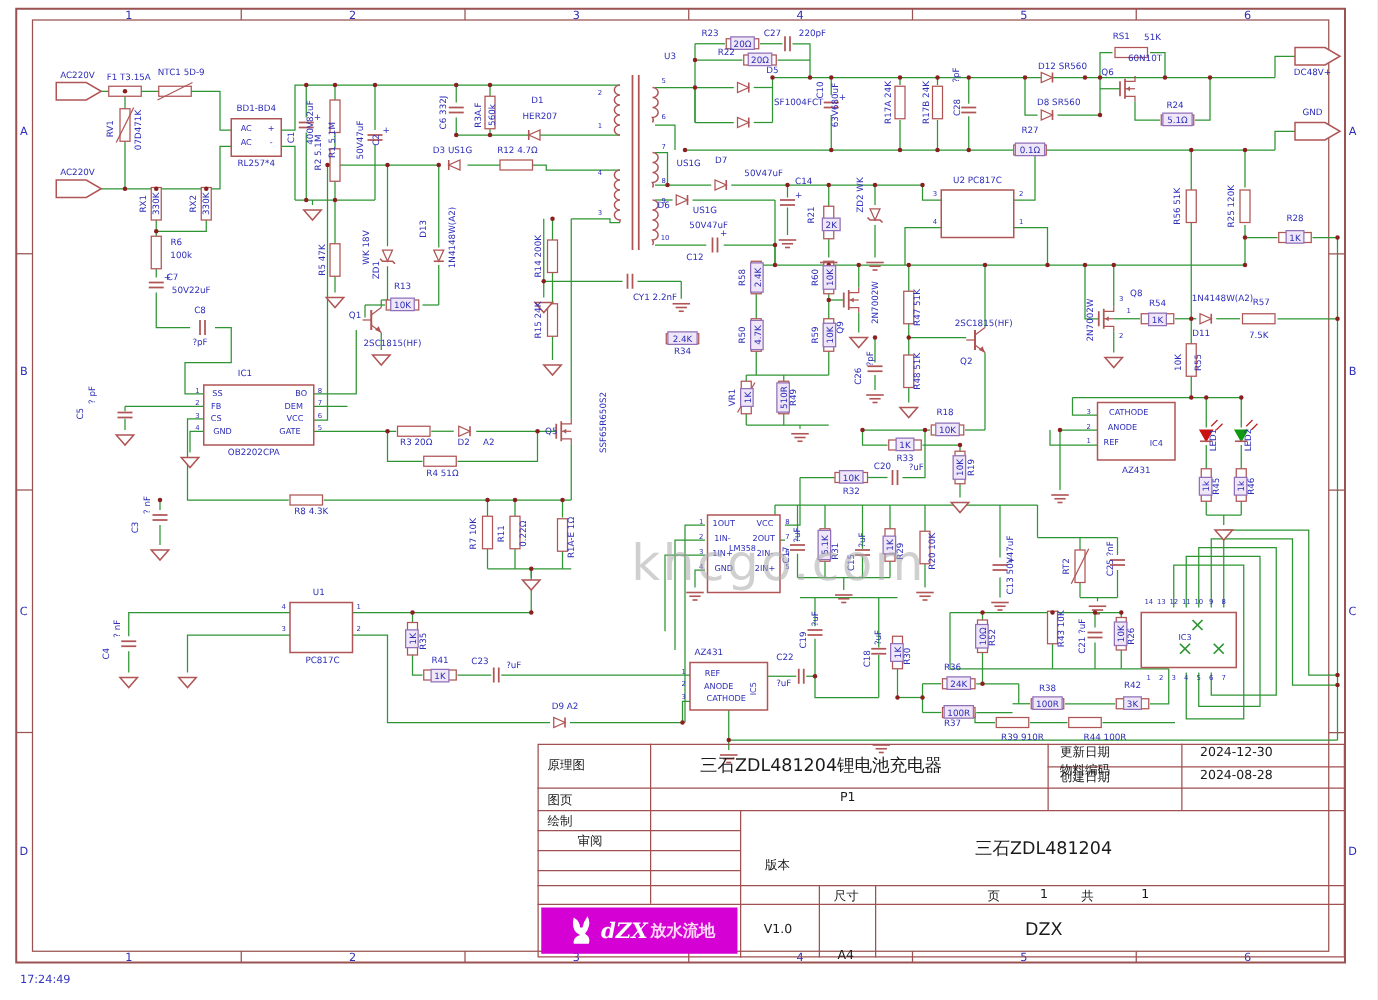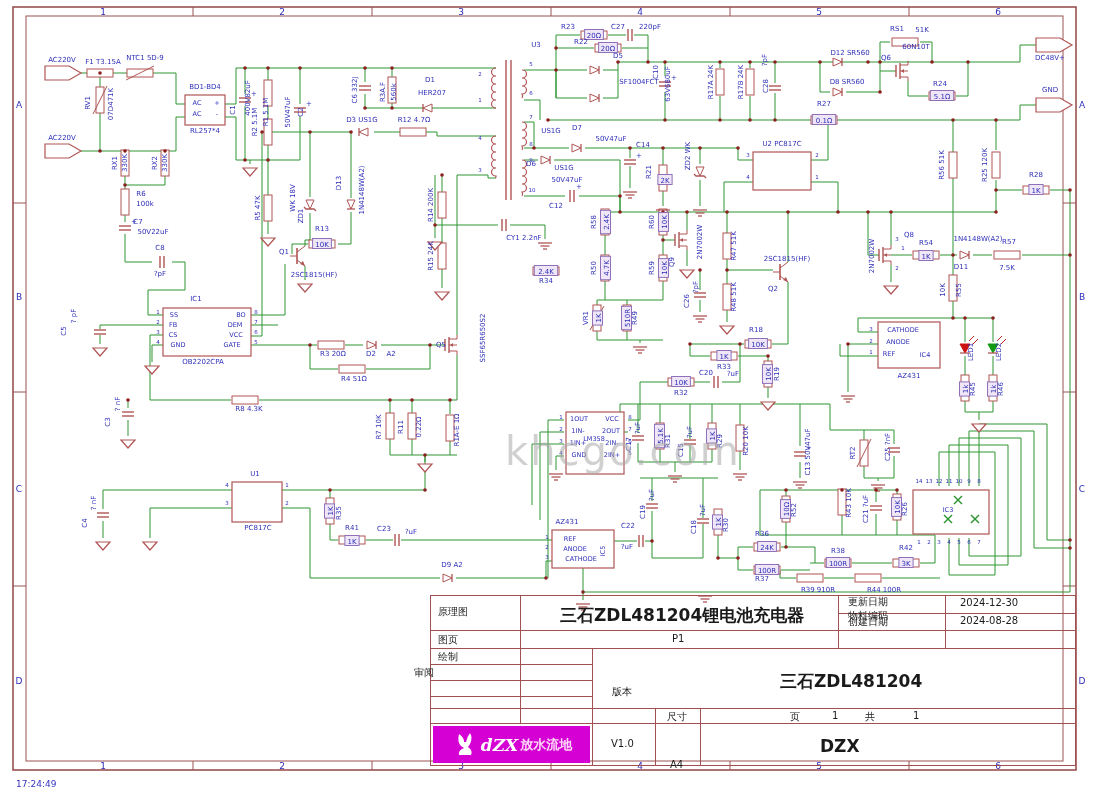--- a/index.html
+++ b/index.html
@@ -3,21 +3,21 @@
 <meta charset="utf-8">
 <style>
   html,body{margin:0;padding:0;background:#e8e8e8}
   .page{position:relative;width:1102px;height:800px;background:#ffffff;font-family:"DejaVu Sans",sans-serif;overflow:hidden}
   svg{position:absolute;left:0;top:0}
   svg text{text-anchor:middle;fill:#2e2eb8;font-family:"DejaVu Sans",sans-serif}
   .tb{position:absolute;box-sizing:border-box;border:1px solid #a05050}
   .tbl{position:absolute;background:#a05050}
   .tbt{position:absolute;color:#1a1a1a;font-size:10px;white-space:nowrap}
   .tbv{position:absolute;color:#1a1a1a;font-size:10px;white-space:nowrap}
-  .big{font-size:17px;font-weight:bold}
+  .big{font-size:14px;font-weight:normal}
   .wm{position:absolute;left:505px;top:428px;font-size:40px;color:rgba(170,170,170,0.55);letter-spacing:2px;font-family:"DejaVu Sans",sans-serif}
   .ts{position:absolute;left:16px;top:779px;font-size:9px;color:#3535c0}
   .logo{position:absolute;left:433px;top:726px;width:157px;height:37px;background:#d400d4;display:flex;align-items:center;justify-content:center}
   .logo .rt{color:#ffffff;font-style:italic;font-size:17px;font-weight:bold;font-family:"DejaVu Serif",serif;white-space:nowrap}
   .logo .rs{color:#ffd7f7;font-size:13px;font-weight:bold;margin-left:2px;white-space:nowrap}
 </style>
 </head>
 <body>
 
 <div class="page">
@@ -1105,21 +1105,21 @@
   <span class="tbt big" style="left:560px;top:604px">三石ZDL481204锂电池充电器</span>
   <span class="tbt" style="left:848px;top:595px">更新日期</span>
   <span class="tbv" style="left:960px;top:597px">2024-12-30</span>
   <span class="tbt" style="left:848px;top:615px">创建日期</span>
   <span class="tbv" style="left:960px;top:615px">2024-08-28</span>
   <span class="tbt" style="left:438px;top:633px">图页</span>
   <span class="tbv" style="left:672px;top:633px">P1</span>
   <span class="tbt" style="left:848px;top:609px">物料编码</span>
   <span class="tbv" style="left:960px;top:633px"></span>
   <span class="tbt" style="left:438px;top:650px">绘制</span>
-  <span class="tbt" style="left:414px;top:666px">审阅</span>
+  <span class="tbt" style="left:462px;top:666px">审阅</span>
   <span class="tbt big" style="left:780px;top:670px">三石ZDL481204</span>
   <span class="tbt" style="left:612px;top:685px">版本</span>
   <span class="tbt" style="left:667px;top:710px">尺寸</span>
   <span class="tbt" style="left:790px;top:710px">页</span>
   <span class="tbv" style="left:832px;top:710px">1</span>
   <span class="tbt" style="left:865px;top:710px">共</span>
   <span class="tbv" style="left:913px;top:710px">1</span>
   <span class="tbv" style="left:611px;top:738px">V1.0</span>
   <span class="tbv" style="left:670px;top:759px">A4</span>
   <span class="tbt big" style="left:820px;top:736px">DZX</span>

